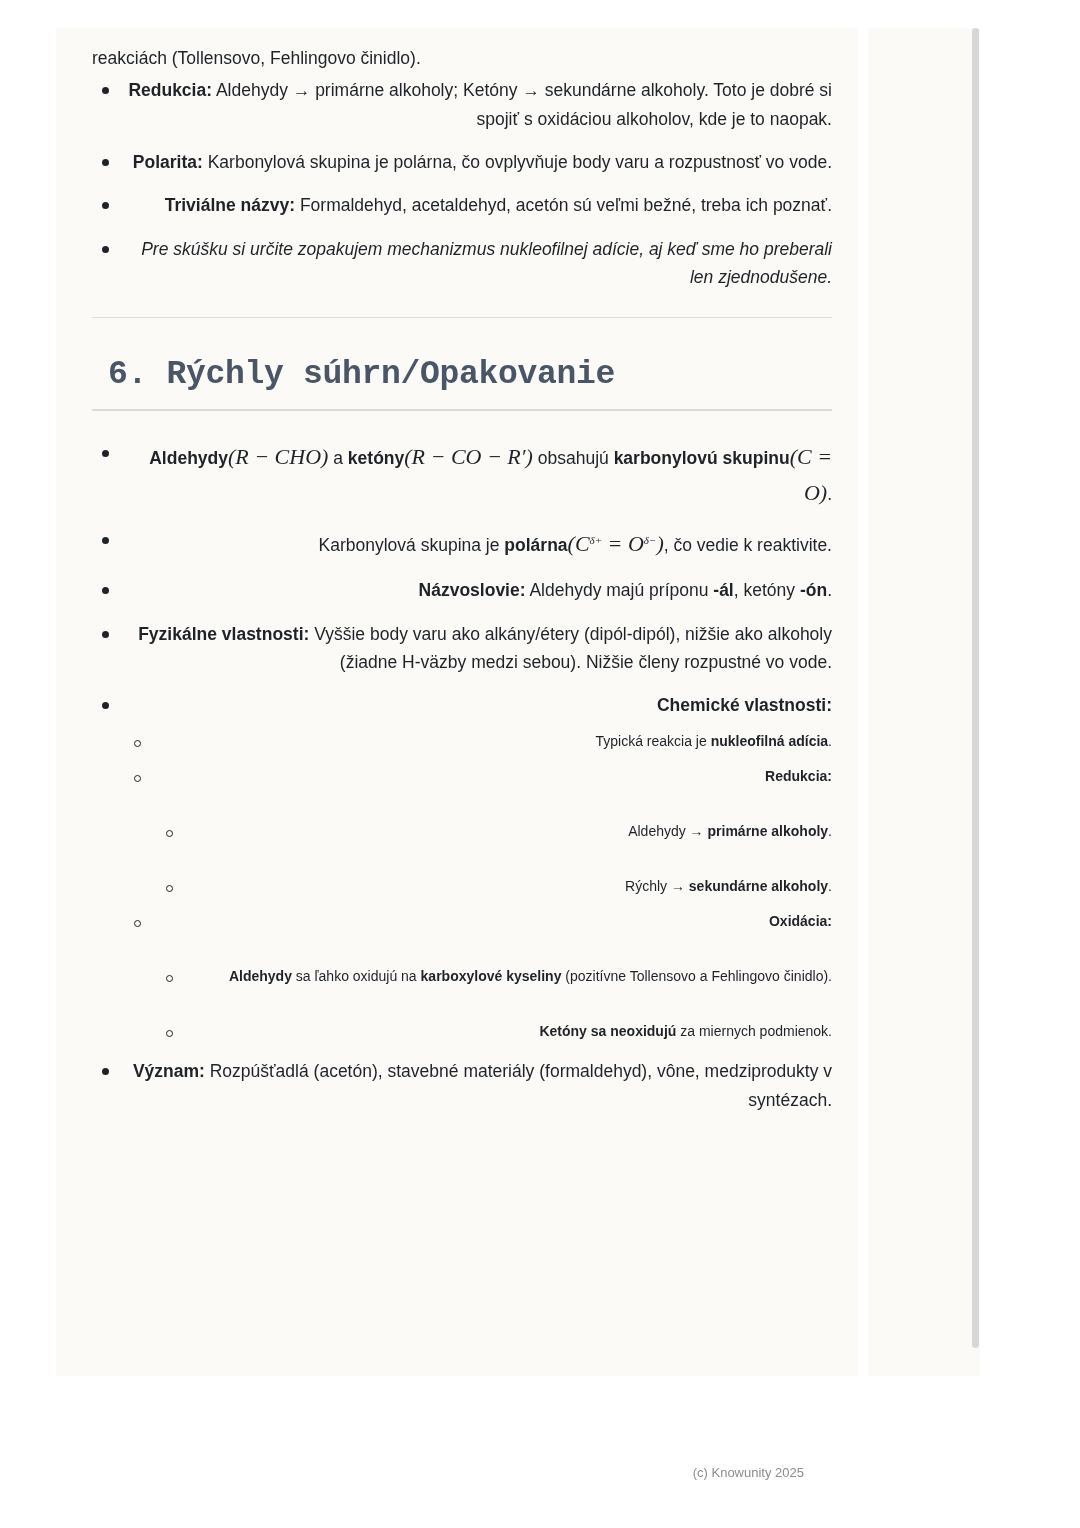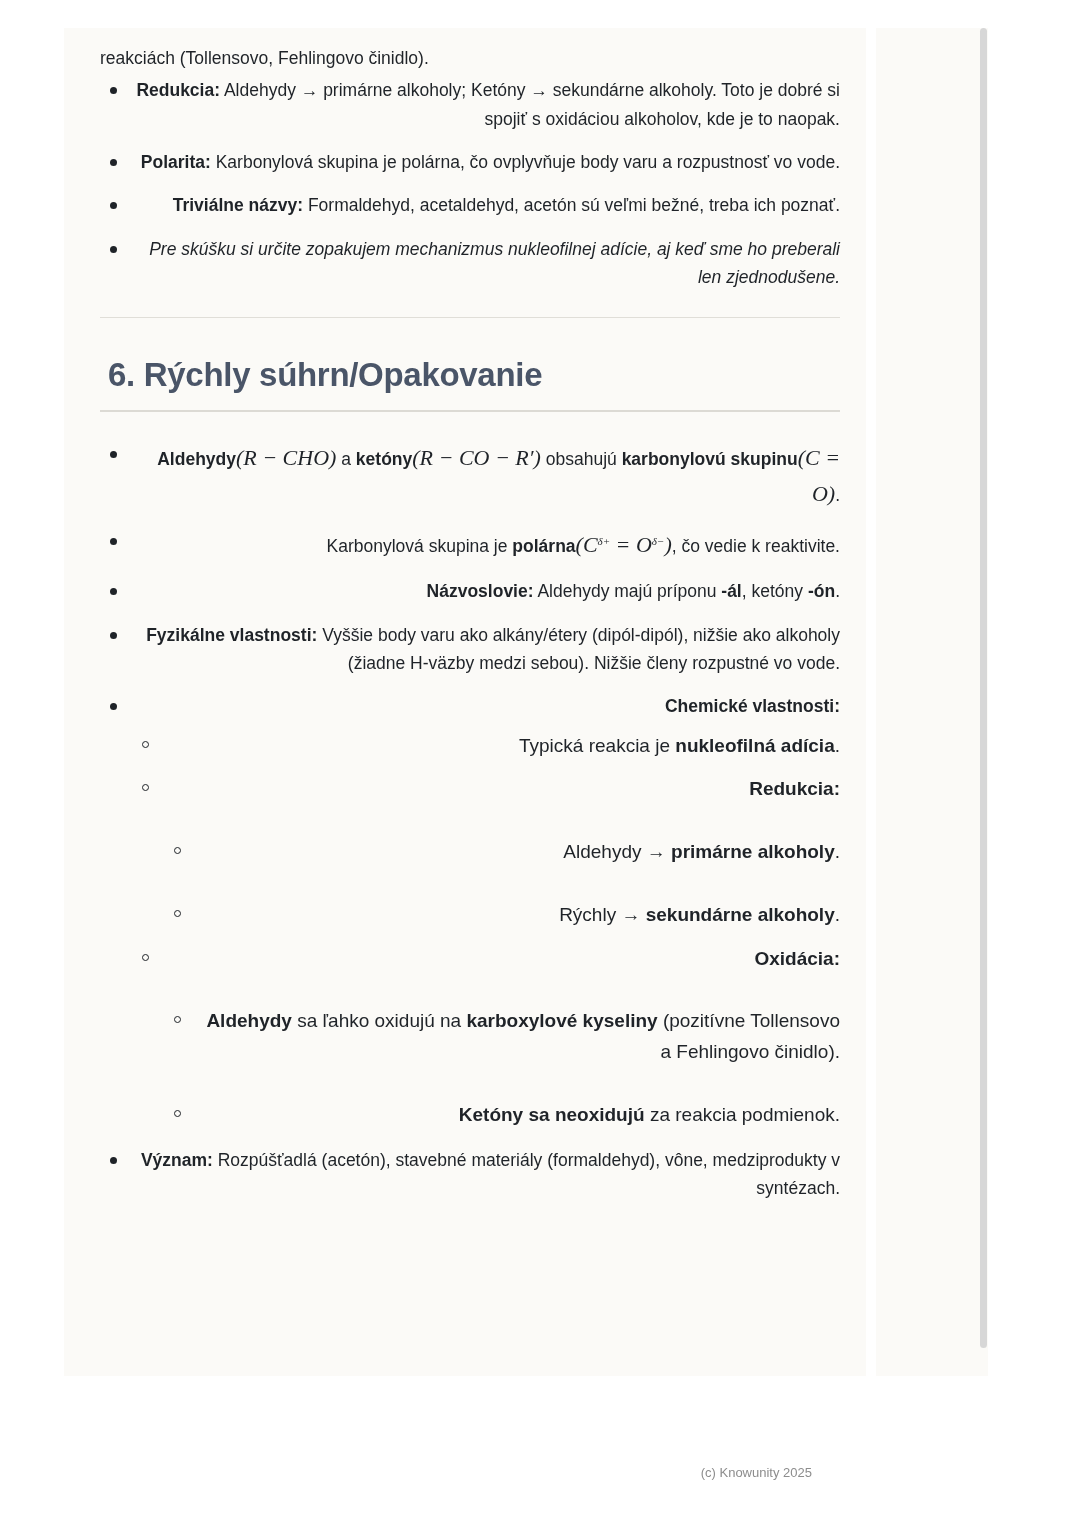--- a/index.html
+++ b/index.html
@@ -10,21 +10,21 @@
   body {
     width: 1080px;
     height: 1528px;
     font-family: "Liberation Sans", sans-serif;
     color: #1f2328;
     position: relative;
     overflow: hidden;
   }
   .page {
     position: absolute;
-    left: 8px; top: 0;
+    left: 0; top: 0;
     width: 868px;
     height: 1528px;
     background: #ffffff;
   }
   .sheet {
     position: absolute;
     left: 56px;
     top: 28px;
     width: 924px;
     height: 1348px;
@@ -85,21 +85,21 @@
   }
   ul.sub {
     list-style: none;
     margin: 10px 0 0 0;
     padding: 0;
   }
   ul.sub > li {
     position: relative;
     padding-left: 32px;
     margin-bottom: 13px;
-    font-size: 19px;
+    font-size: 14px;
     line-height: 1.62;
   }
   ul.sub > li::before {
     content: "";
     position: absolute;
     left: 10px;
     top: 10px;
     width: 7px;
     height: 7px;
     border-radius: 50%;
@@ -124,22 +124,23 @@
   }
   hr.divider {
     border: none;
     border-top: 1px solid #e0ded8;
     margin: 26px 0 0 0;
   }
   h2.section-title {
     font-size: 33px;
     font-weight: bold;
     color: #4a5568;
-    margin: 38px 0 0 8px;
+    margin: 38px 0 0 16px;
     letter-spacing: -0.3px;
+    font-family: Liberation Mono, monospace;
   }
   .title-rule {
     border: none;
     border-top: 2px solid #dcdad4;
     margin: 16px 0 28px 0;
   }
   .intro {
     margin-bottom: 26px;
   }
   .footer {
@@ -220,21 +221,21 @@
               </li>
             </ul>
           </li>
           <li>
             <b>Oxidácia:</b>
             <ul class="sub level3">
               <li>
                 <b>Aldehydy</b><span> sa ľahko oxidujú na </span><b>karboxylové kyseliny</b><span> (pozitívne Tollensovo a Fehlingovo činidlo).</span>
               </li>
               <li>
-                <b>Ketóny sa neoxidujú</b><span> za reakcia podmienok.</span>
+                <b>Ketóny sa neoxidujú</b><span> za miernych podmienok.</span>
               </li>
             </ul>
           </li>
         </ul>
       </li>
 
       <li>
         <b>Význam:</b><span> Rozpúšťadlá (acetón), stavebné materiály (formaldehyd), vône, medziprodukty v syntézach.</span>
       </li>
 

